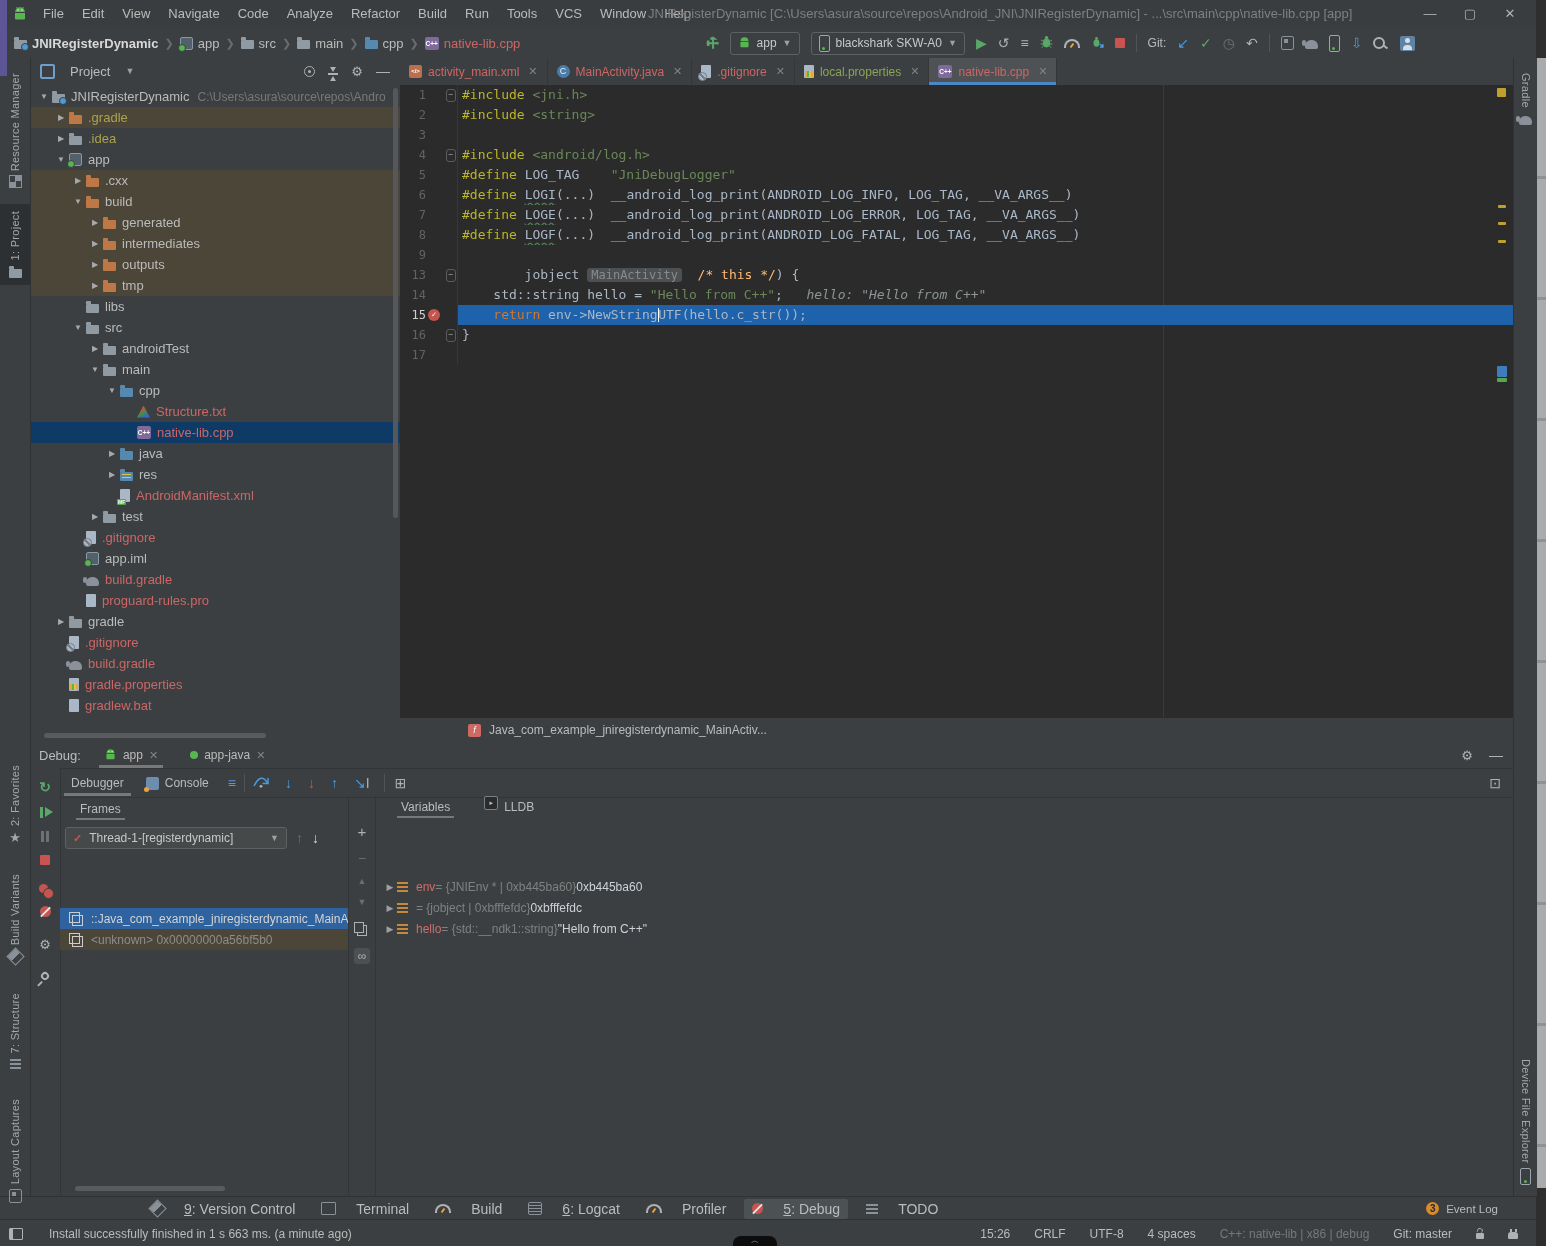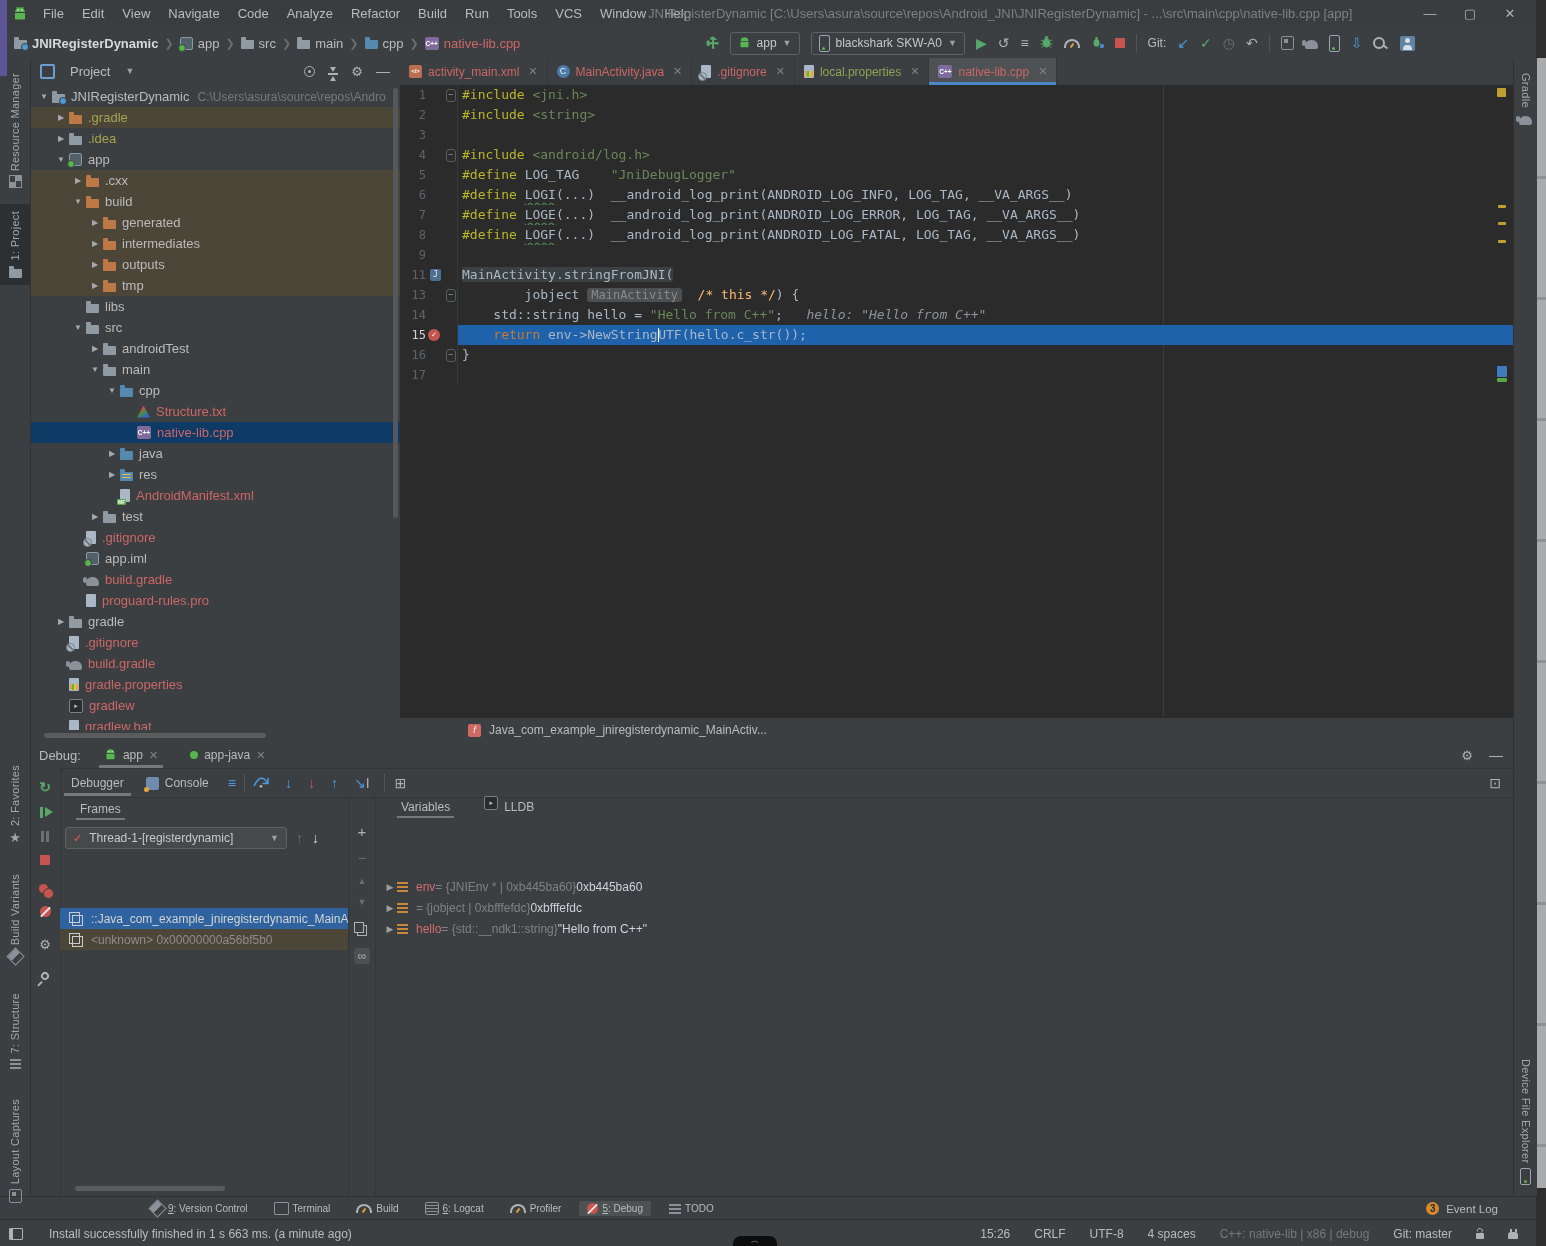--- a/index.html
+++ b/index.html
@@ -104,21 +104,21 @@
   .watchcol .dis{color:#6B6E70;}
   .glasses{background:#4C5052;border-radius:3px;padding:1px 4px;}
   .vars{position:absolute;left:345px;top:54px;right:0;bottom:0;}
   .vtabs{position:absolute;left:18px;top:0;display:flex;gap:18px;align-items:center;}
   .vrow{position:absolute;left:0;right:0;height:21px;display:flex;align-items:center;font-size:12px;white-space:nowrap;overflow:hidden;padding-left:8px;}
   .vexp{color:#9DA0A3;font-size:9px;width:14px;text-align:center;flex:none;}
   .vname{color:#D16D6D;} .vdim{color:#808080;} .vval{color:#CDD3D8;}
   
   .wbar{position:absolute;left:0;top:1196px;width:1536px;height:23px;background:#3C3F41;border-top:1px solid #323232;display:flex;align-items:center;}
   .wbar-btns{display:flex;margin-left:84px;gap:10px;align-items:center;}
-  .wbarbtn{display:flex;align-items:center;gap:4px;font-size:10px;color:#BBBBBB;padding:2px 8px;border-radius:2px;}
+  .wbarbtn{display:flex;align-items:center;gap:20px;font-size:14px;color:#BBBBBB;padding:2px 8px;border-radius:2px;}
   .wbarbtn.active{background:#4C5153;}
   .eventlog{position:absolute;right:38px;display:flex;align-items:center;gap:7px;font-size:11.5px;}
   .badge{width:13px;height:13px;border-radius:50%;background:#D78A2E;color:#2B2B2B;font-size:10px;font-weight:bold;text-align:center;line-height:13px;}
   .status{position:absolute;left:0;top:1219px;width:1536px;height:27px;background:#3C3F41;border-top:1px solid #323232;display:flex;align-items:center;font-size:12px;}
   .smsg{margin-left:26px;color:#BBBBBB;}
   .sright{margin-left:auto;display:flex;align-items:center;gap:24px;margin-right:18px;}
   .sdim{color:#787878;}
   .peek{position:absolute;left:733px;top:1236px;width:44px;height:10px;background:#0D0D0D;border-radius:8px 8px 0 0;text-align:center;color:#9a9a9a;font-size:8px;line-height:10px;z-index:50;}
   .bgstrip{position:absolute;left:1536px;top:0;width:10px;height:1246px;background:#2E2E2E;}
   .bgstrip .lit{position:absolute;left:0;right:0;top:58px;height:1130px;background:repeating-linear-gradient(180deg,#A9ABAD 0 118px,#8F9193 118px 121px);}
@@ -558,27 +558,20 @@
   <div class="trow">
     <span class="tind" style="width:23px"></span>
     <span class="tarrow"></span>
     <span class="ic ic-properties"></span>
     <span class="tlabel t-red">gradle.properties</span>
 
   </div>
   <div class="trow">
     <span class="tind" style="width:23px"></span>
     <span class="tarrow"></span>
-    <span class="ic ic-console">▸</span>
-    <span class="tlabel t-red">gradlew</span>
-
-  </div>
-  <div class="trow">
-    <span class="tind" style="width:23px"></span>
-    <span class="tarrow"></span>
     <span class="ic ic-file"></span>
     <span class="tlabel t-red">gradlew.bat</span>
 
   </div>
       </div>
     <div class="pscroll-h"></div>
     <div class="pscroll-v"></div>
   </div>
 
   <div class="editor">
@@ -669,29 +662,20 @@
 
     </div>
     <span class="ctext"><span class="tok y">#define </span><span class="tok d sq">LOGF</span><span class="tok d">(...)  __android_log_print(ANDROID_LOG_FATAL, LOG_TAG, __VA_ARGS__)</span></span>
   </div>
   <div class="cline">
     <div class="gut">
       <span class="lnum">9</span>
 
     </div>
     <span class="ctext"></span>
-  </div>
-  <div class="cline">
-    <div class="gut">
-      <span class="lnum">11</span>
-
-      <span class="jmark">J</span>
-
-    </div>
-    <span class="ctext"><span class="tok d hl">MainActivity.stringFromJNI(</span></span>
   </div>
   <div class="cline">
     <div class="gut">
       <span class="lnum">13</span>
 
       <span class="fmark">−</span>
     </div>
     <span class="ctext"><span class="tok d">        jobject </span><span class="tok chip">MainActivity</span><span class="tok c">  /* this */</span><span class="tok d">) {</span></span>
   </div>
   <div class="cline">

